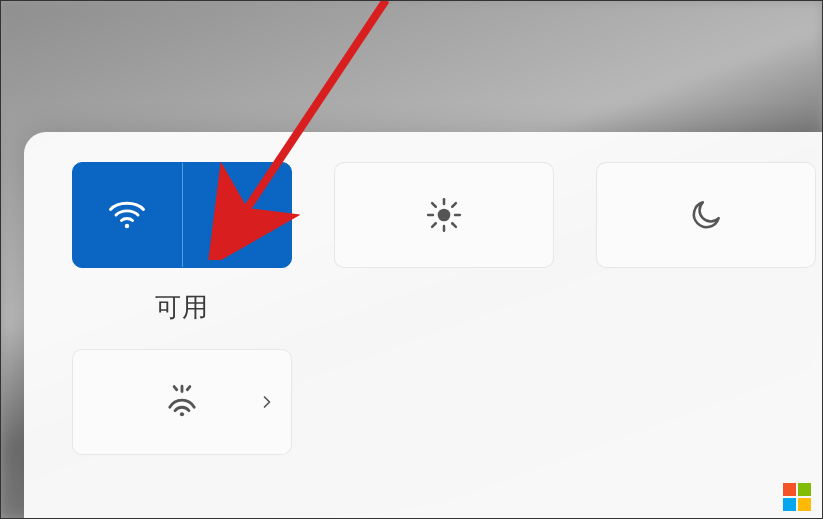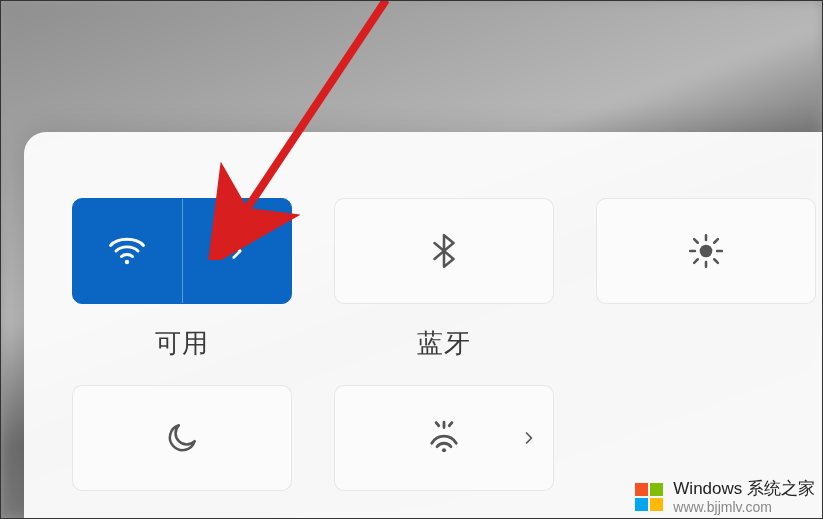--- a/index.html
+++ b/index.html
@@ -19,21 +19,21 @@
   }
   .panel {
     position: absolute;
     left: 24px;
     top: 132px;
     right: 0;
     bottom: 0;
     background: rgba(252, 252, 252, 0.96);
     border-top-left-radius: 22px;
     box-shadow: 0 0 30px rgba(0,0,0,0.15);
-    padding: 66px 48px 0 48px;
+    padding: 30px 48px 0 48px;
     box-sizing: border-box;
   }
   .grid {
     display: grid;
     grid-template-columns: repeat(3, 220px);
     grid-template-rows: auto auto;
     column-gap: 42px;
     row-gap: 24px;
     justify-content: start;
   }
@@ -147,30 +147,20 @@
           <span class="icon">
             <svg width="26" height="26" viewBox="0 0 24 24" fill="none" stroke="#ffffff" stroke-width="2.4" stroke-linecap="round" stroke-linejoin="round">
               <polyline points="9 6 15 12 9 18"></polyline>
             </svg>
           </span>
         </div>
       </div>
       <div class="label">可用</div>
     </div>
 
-    <div class="cell">
-      <div class="tile">
-        <span class="icon">
-          <svg width="38" height="38" viewBox="0 0 24 24" fill="none" stroke="#555" stroke-width="1.6" stroke-linecap="round" stroke-linejoin="round">
-            <path d="M12 2 L12 22 L18 17 L6 7 M12 2 L18 7 L6 17"></path>
-          </svg>
-        </span>
-      </div>
-      <div class="label">蓝牙</div>
-    </div>
 
 
     <div class="cell">
       <div class="tile">
         <span class="icon">
           <svg width="38" height="38" viewBox="0 0 24 24" fill="none" stroke="#555" stroke-width="1.6" stroke-linecap="round">
             <circle cx="12" cy="12" r="4" fill="#555" stroke="none"></circle>
             <line x1="12" y1="2" x2="12" y2="5"></line>
             <line x1="12" y1="19" x2="12" y2="22"></line>
             <line x1="2" y1="12" x2="5" y2="12"></line>
@@ -226,19 +216,15 @@
 
 <div class="watermark">
   <span class="logo">
     <svg width="36" height="36" viewBox="0 0 36 36">
       <rect x="4" y="4" width="13" height="13" fill="#f35325"></rect>
       <rect x="19" y="4" width="13" height="13" fill="#81bc06"></rect>
       <rect x="4" y="19" width="13" height="13" fill="#05a6f0"></rect>
       <rect x="19" y="19" width="13" height="13" fill="#ffba08"></rect>
     </svg>
   </span>
-  <span class="texts">
-    <span class="t1">Windows 系统之家</span>
-    <span class="t2">www.bjjmlv.com</span>
-  </span>
 </div>
 
 <div class="outer-border"></div>
 
 </body></html>

